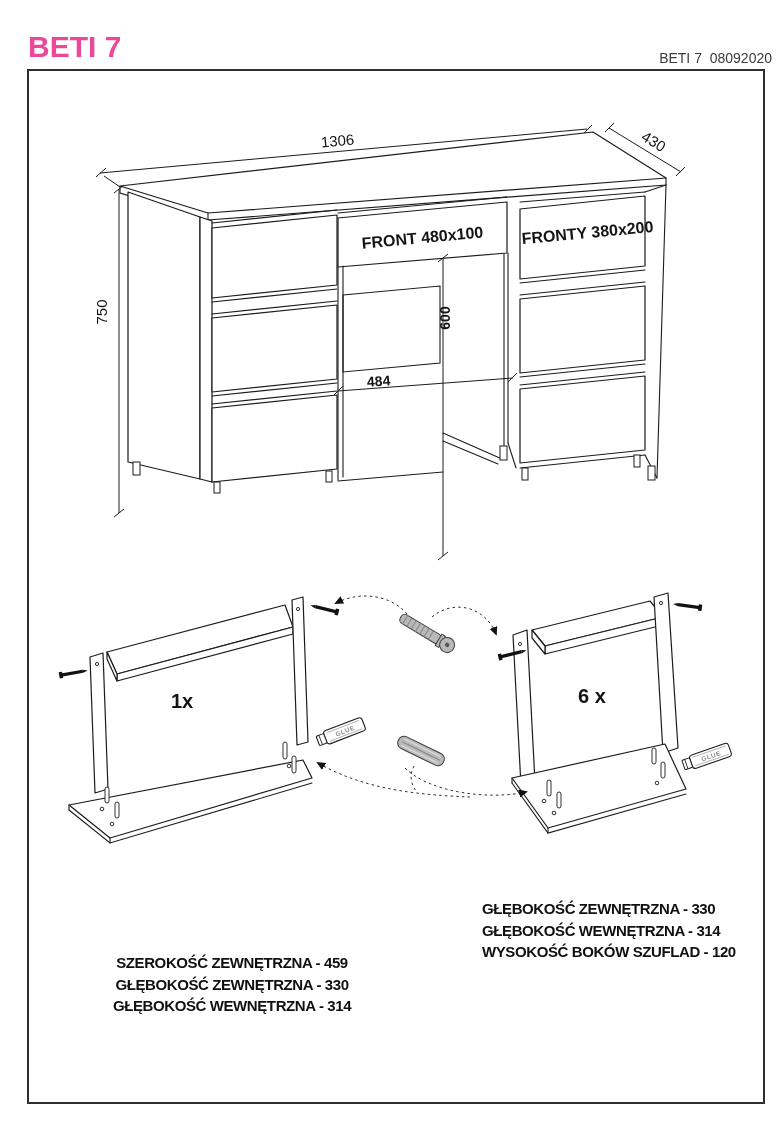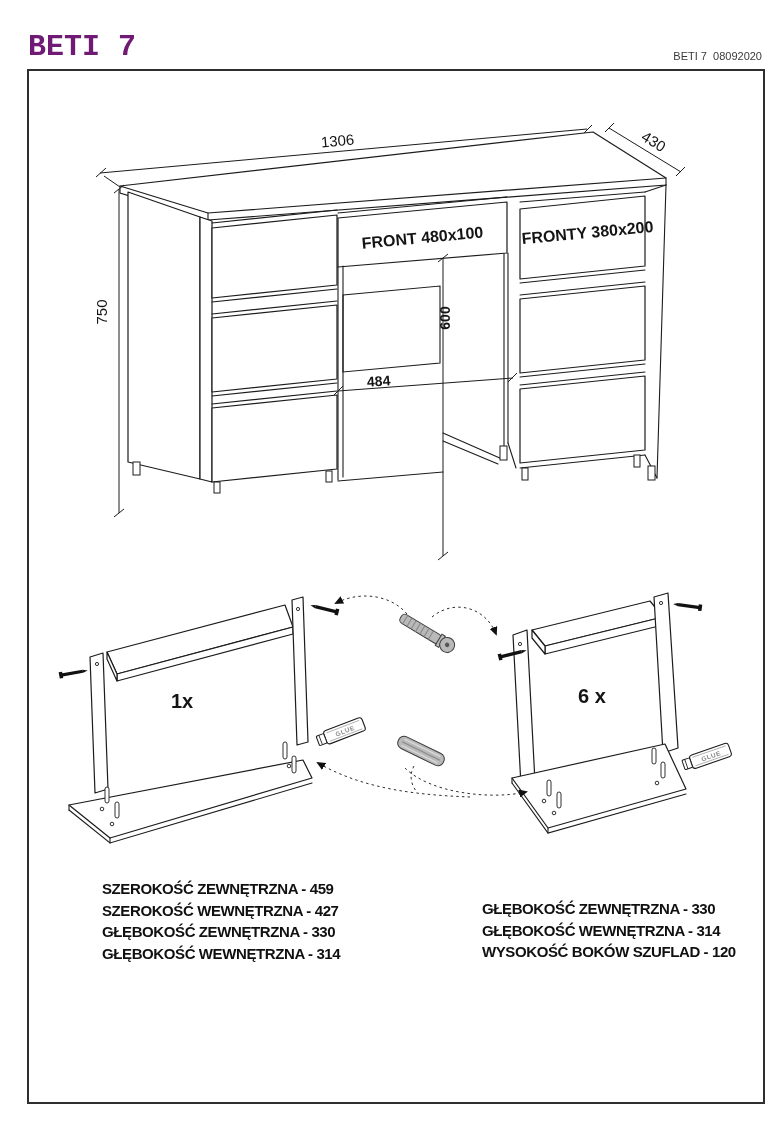--- a/index.html
+++ b/index.html
@@ -1,24 +1,24 @@
 <!DOCTYPE html>
 <html><head>
 <meta charset="utf-8">
 <style>
   html,body{margin:0;padding:0;background:#fff;}
   #page{position:relative;width:780px;height:1127px;background:#ffffff;overflow:hidden;
         font-family:"Liberation Sans",sans-serif;}
   #frame{position:absolute;left:27px;top:69px;width:734px;height:1031px;border:2px solid #2e2e2e;}
-  #title{position:absolute;left:28px;top:30px;font-size:30px;font-weight:800;color:#701a75;
-         letter-spacing:0px;font-family:Liberation Mono, monospace;}
-  #docref{position:absolute;right:18px;top:50px;font-size:11px;color:#3a3a3a;white-space:pre;}
+  #title{position:absolute;left:28px;top:30px;font-size:30px;font-weight:800;color:#ec4899;
+         letter-spacing:0px;}
+  #docref{position:absolute;right:8px;top:50px;font-size:14px;color:#3a3a3a;white-space:pre;}
   .specs{position:absolute;width:260px;font-size:15px;font-weight:bold;color:#101010;
          line-height:21.5px;letter-spacing:-0.4px;white-space:nowrap;}
-  #specs-left{left:102px;top:878px;}
+  #specs-left{left:102px;top:952px;text-align:center;}
   #specs-right{left:482px;top:898px;}
   svg{position:absolute;left:0;top:0;}
   svg text{font-family:"Liberation Sans",sans-serif;fill:#141414;}
   .ln{stroke:#1c1c1c;stroke-width:1.1;fill:none;stroke-linecap:round;}
   .board{stroke:#1c1c1c;stroke-width:1.2;fill:#ffffff;stroke-linejoin:round;}
   .dim{stroke:#1c1c1c;stroke-width:1;fill:none;}
   .dash{stroke:#2d2d2d;stroke-width:1;fill:none;stroke-dasharray:2.5 3.2;}
   .dimtxt{font-size:15px;}
   .dimtxtb{font-size:14px;font-weight:bold;}
   .biglbl{font-size:16px;font-weight:bold;}
@@ -269,21 +269,20 @@
         <path class="dash" d="M432,617 C455,598 486,608 496,634" marker-end="url(#arr)"></path>
         <path class="dash" d="M470,797 C420,795 365,790 318,763" marker-end="url(#arr)"></path>
         <path class="dash" d="M405,768 C430,793 490,800 526,792" marker-end="url(#arr)"></path>
         <path class="dash" d="M414,766 C409,775 411,784 416,791"></path>
       </g>
     </g>
   </svg>
 
   <div id="specs-left" class="specs">
     <div>SZEROKOŚĆ ZEWNĘTRZNA - 459</div>
-    <div>SZEROKOŚĆ WEWNĘTRZNA - 427</div>
     <div>GŁĘBOKOŚĆ ZEWNĘTRZNA - 330</div>
     <div>GŁĘBOKOŚĆ WEWNĘTRZNA - 314</div>
   </div>
   <div id="specs-right" class="specs">
     <div>GŁĘBOKOŚĆ ZEWNĘTRZNA - 330</div>
     <div>GŁĘBOKOŚĆ WEWNĘTRZNA - 314</div>
     <div>WYSOKOŚĆ BOKÓW SZUFLAD - 120</div>
   </div>
 
 </div>

